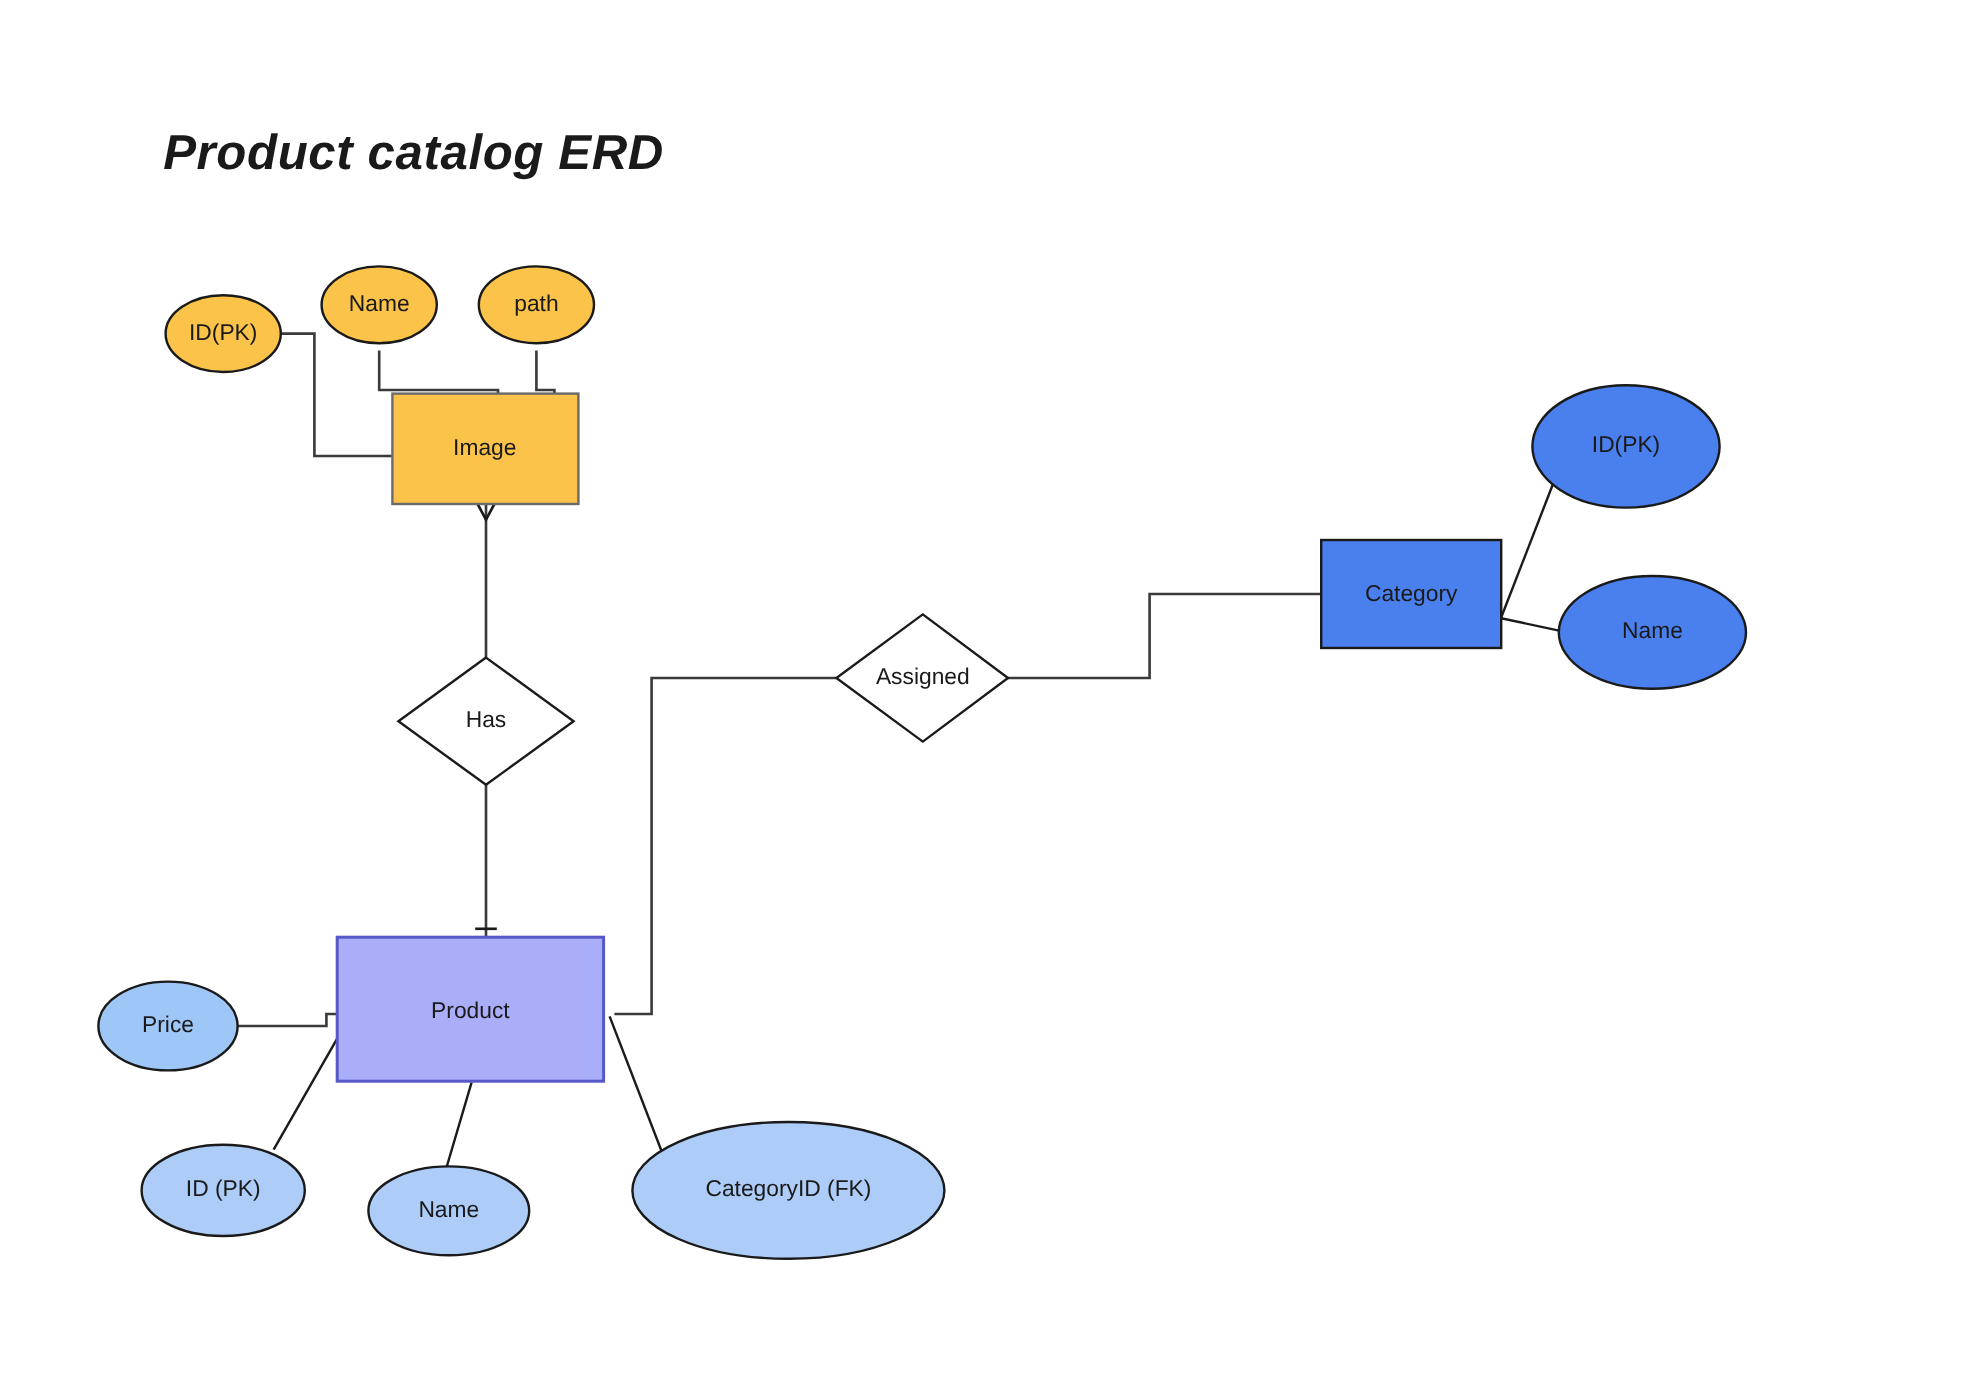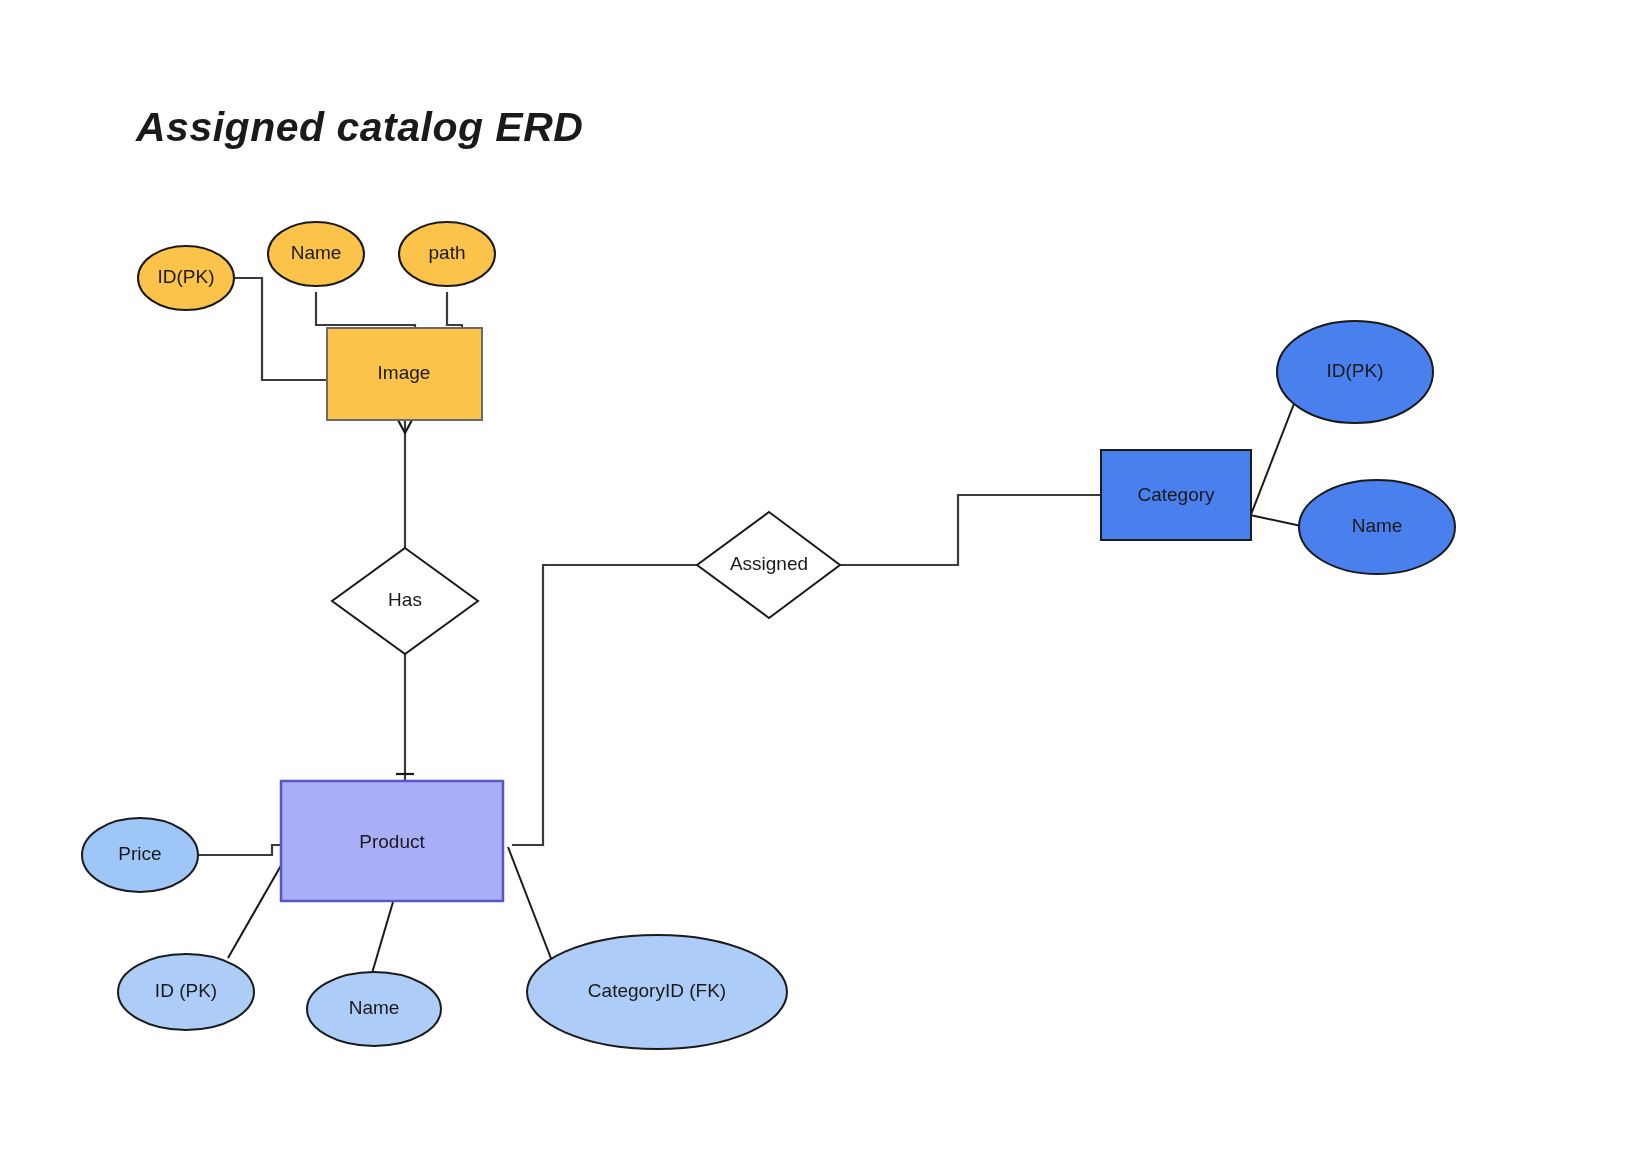--- a/index.html
+++ b/index.html
@@ -56,21 +56,21 @@
     fill: none;
     stroke: #1a1a1a;
     stroke-width: 2.2;
   }
 </style>
 </head>
 <body>
 
 <div>
 
-  <div class="diagram-title">Assigned catalog ERD</div>
+  <div class="diagram-title">Product catalog ERD</div>
 
   <svg id="canvas" viewBox="0 0 1651 1162" xmlns="http://www.w3.org/2000/svg">
 
     <path class="connector" d="M 231,278 L 262,278 L 262,380 L 340,380"></path>
 
     <path class="connector" d="M 316,292 L 316,325 L 415,325 L 415,331"></path>
 
     <path class="connector" d="M 447,292 L 447,325 L 462,325 L 462,331"></path>
 
     <path class="connector" d="M 405,420 L 405,548"></path>

